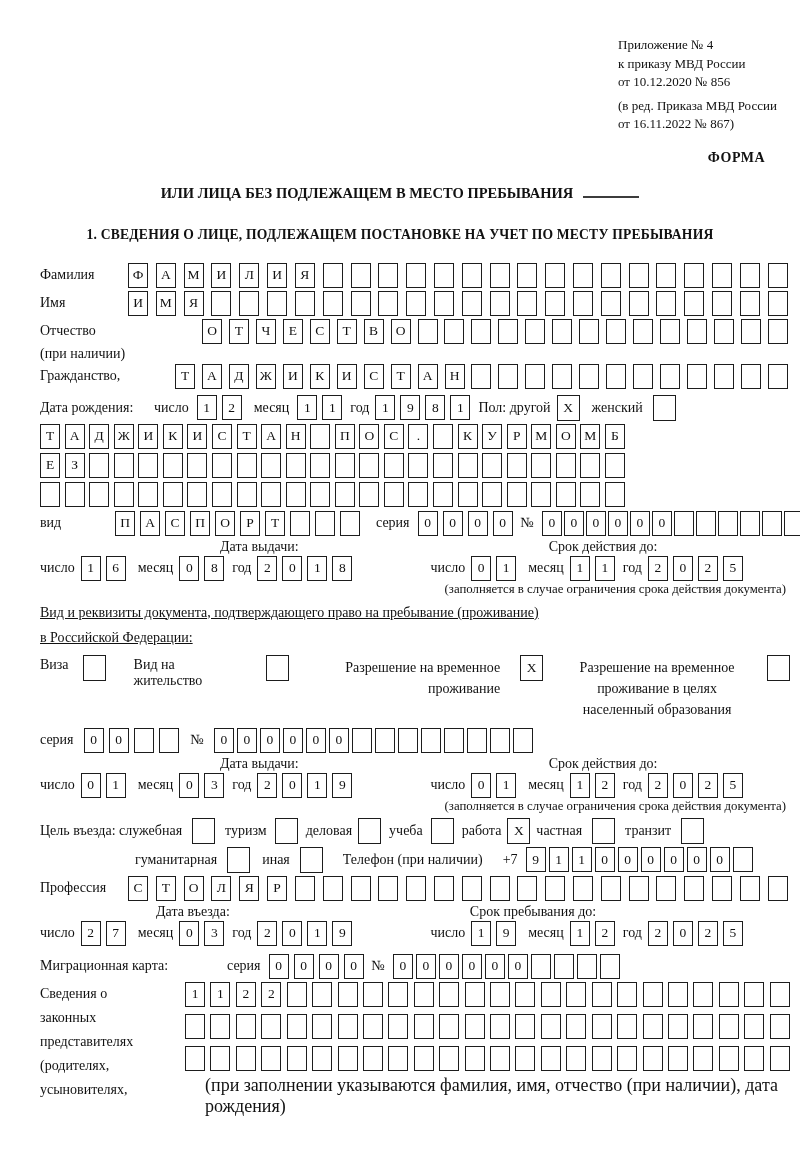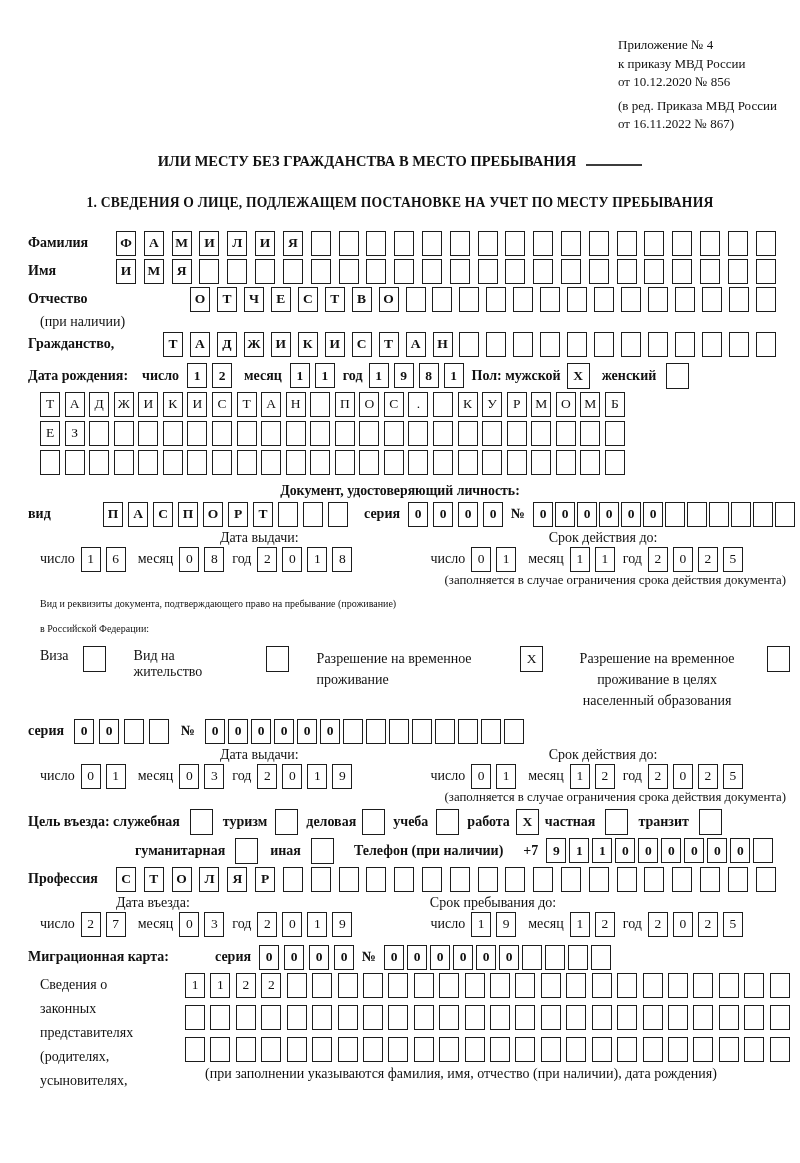--- a/index.html
+++ b/index.html
@@ -9,21 +9,21 @@
     overflow:hidden; box-sizing:border-box; padding-top:36px;
   }
   
   .appendix { margin-left:618px; font-size:13px; line-height:18.5px; }
   .appendix .gap { margin-top:5px; }
   .forma { text-align:right; padding-right:35px; font-weight:bold; font-size:14px; margin-top:16px; letter-spacing:0.5px; }
   .title { text-align:center; font-weight:bold; font-size:14.5px; line-height:23px; margin-top:16px; }
   .blank { display:inline-block; width:56px; border-bottom:2.5px solid #3c3c3c; height:0.9em; margin-left:10px; }
   .sec1 { text-align:center; font-weight:bold; font-size:13.6px; margin-top:22px; letter-spacing:0.2px; }
   
-  .frow { display:flex; align-items:center; margin:0 10px 3px 28px; font-size:14px;font-weight:bold; }
+  .frow { display:flex; align-items:center; margin:0 10px 3px 40px; font-size:14px; }
   .lab { flex:0 0 auto; }
   .w88 { width:88px; } .w75 { width:75px; } .w150 { width:152px; }
   .ml6{margin-left:6px;} .ml8{margin-left:8px;} .ml10{margin-left:10px;} .ml12{margin-left:12px;} .ml16{margin-left:16px;} .ml20{margin-left:20px;} .ml35{margin-left:35px;} .mt8{margin-top:8px;} .mt4{margin-top:4px;}
   .cells { display:flex; justify-content:space-between; }
   .cellsg { display:flex; gap:4px; }
   .g2 { gap:2px; } .g3 { gap:3px; } .g5 { gap:5px; }
   .w660 { width:660px; } .w615 { width:613px; } .w588 { width:586px; } .w585 { width:585px; } .w605 { width:605px; }
   .cell, .cbox {
     flex:0 0 auto; width:20px; height:25px; border:1.6px solid #1d1d1d;
     box-sizing:border-box; display:flex; align-items:center; justify-content:center;
@@ -38,44 +38,45 @@
   .twocol .rcol { flex:1 1 auto; }
   .rcol .cells { margin-bottom:4px; }
   
   .cline { text-align:center; font-weight:bold; font-size:13.8px; margin:4px 0 3px 0; }
   
   .dlabels { display:flex; margin:2px 10px 1px 40px; font-size:14px; }
   .daterow { display:flex; align-items:center; margin:0 10px 1px 40px; font-size:14px; }
   .dgrp { display:flex; align-items:center; }
   .dgrp .dw { margin-right:6px; }
   .noteR { text-align:right; margin:0 14px 4px 0; font-size:12.8px; }
-  .plain { margin:4px 10px 2px 40px; font-size:10px; line-height:23px; }
+  .plain { margin:4px 10px 2px 40px; font-size:14px; line-height:23px;text-decoration:underline; }
   
   .visa { display:flex; align-items:flex-start; margin:4px 10px 2px 40px; font-size:14px;gap:12px; }
   .visa .vlab { padding-top:4px; }
-  .visa .c2 { width:200px; text-align:left; line-height:21px; padding-top:4px; }
+  .visa .c2 { width:200px; text-align:right; line-height:21px; padding-top:4px; }
   .visa .c3 { width:196px; text-align:center; line-height:21px; padding-top:4px; }
   .visa .cbox { margin-top:2px; }
-  .footnote { font-size:14px; margin:2px 0 0 20px; }
+  .footnote { font-size:18px; margin:2px 0 0 20px; }
 </style>
 </head>
 <body>
 
 <div class="page">
 
   <div class="appendix">
     <div>Приложение № 4</div>
     <div>к приказу МВД России</div>
     <div>от 10.12.2020 № 856</div>
     <div class="gap">(в ред. Приказа МВД России</div>
     <div>от 16.11.2022 № 867)</div>
   </div>
+  <div class="forma">ФОРМА</div>
 
   <div class="title">
-    <div><span>ИЛИ МЕСТУ БЕЗ ГРАЖДАНСТВА В МЕСТО ПРЕБЫВАНИЯ</span><span class="blank"></span></div>
+    <div><span>ИЛИ ЛИЦА БЕЗ ПОДЛЕЖАЩЕМ В МЕСТО ПРЕБЫВАНИЯ</span><span class="blank"></span></div>
   </div>
 
   <div class="sec1">1. СВЕДЕНИЯ О ЛИЦЕ, ПОДЛЕЖАЩЕМ ПОСТАНОВКЕ НА УЧЕТ ПО МЕСТУ ПРЕБЫВАНИЯ</div>
 
   <div class="frow" style="margin-top:20px">
     <span class="lab w88">Фамилия</span>
     <span class="cells w660">
         <span class="cell">Ф</span>
         <span class="cell">А</span>
         <span class="cell">М</span>
@@ -203,21 +204,21 @@
         <span class="cell">1</span>
         <span class="cell">1</span>
       </span>
     <span class="dw ml8">год</span>
     <span class="cellsg g5 ml6">
         <span class="cell">1</span>
         <span class="cell">9</span>
         <span class="cell">8</span>
         <span class="cell">1</span>
       </span>
-    <span class="ml8">Пол: мужской</span>
+    <span class="ml8">Пол: другой</span>
     <span class="cbox ml6">X</span>
     <span class="ml12">женский</span>
     <span class="cbox ml10"></span>
   </div>
 
   <div class="twocol">
     <div class="rcol">
       <div class="cells w585">
           <span class="cell">Т</span>
           <span class="cell">А</span>
@@ -292,21 +293,20 @@
           <span class="cell"></span>
           <span class="cell"></span>
           <span class="cell"></span>
           <span class="cell"></span>
           <span class="cell"></span>
           <span class="cell"></span>
         </div>
     </div>
   </div>
 
-  <div class="cline">Документ, удостоверяющий личность:</div>
   <div class="frow">
     <span class="lab w75">вид</span>
     <span class="cellsg g5">
         <span class="cell">П</span>
         <span class="cell">А</span>
         <span class="cell">С</span>
         <span class="cell">П</span>
         <span class="cell">О</span>
         <span class="cell">Р</span>
         <span class="cell">Т</span>
@@ -530,21 +530,21 @@
         <span class="cell"></span>
         <span class="cell"></span>
         <span class="cell"></span>
         <span class="cell"></span>
         <span class="cell"></span>
         <span class="cell"></span>
       </span>
   </div>
 
   <div class="dlabels">
-    <span style="margin-left:76px">Дата въезда:</span>
+    <span style="margin-left:116px">Дата въезда:</span>
     <span style="margin-left:240px">Срок пребывания до:</span>
   </div>
   <div class="daterow">
     <span class="dgrp">
       <span class="dw">число</span>
       <span class="cellsg g5">
           <span class="cell">2</span>
           <span class="cell">7</span>
         </span>
       <span class="dw ml12">месяц</span>

